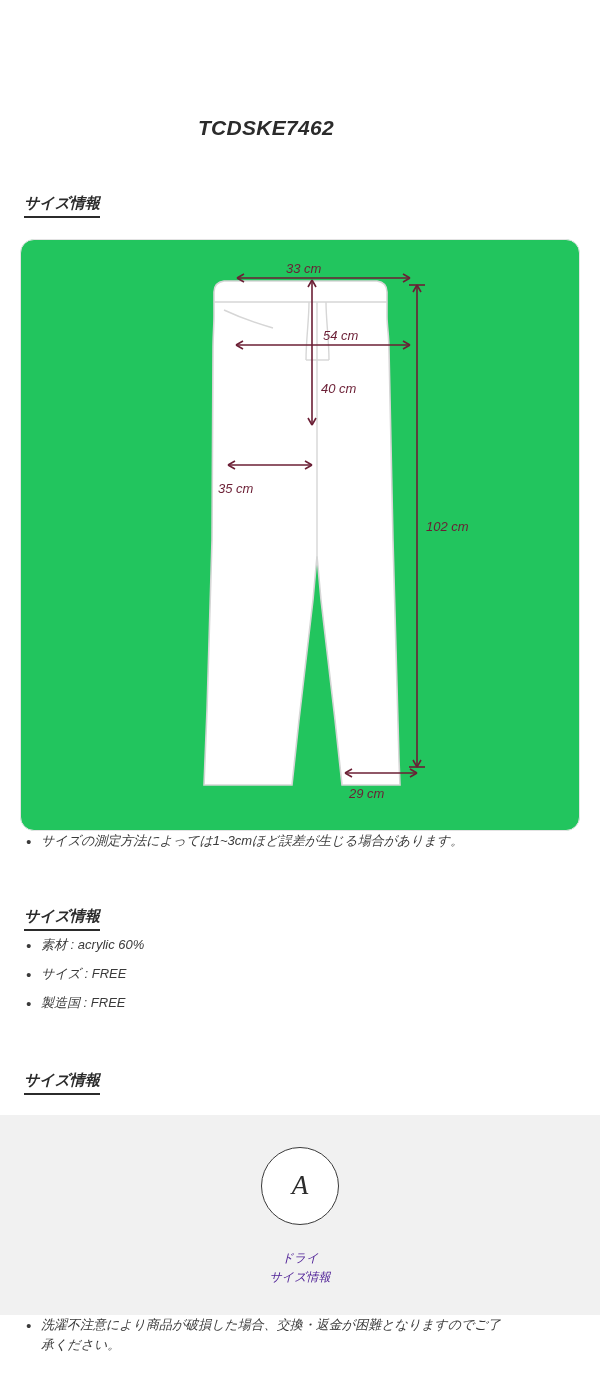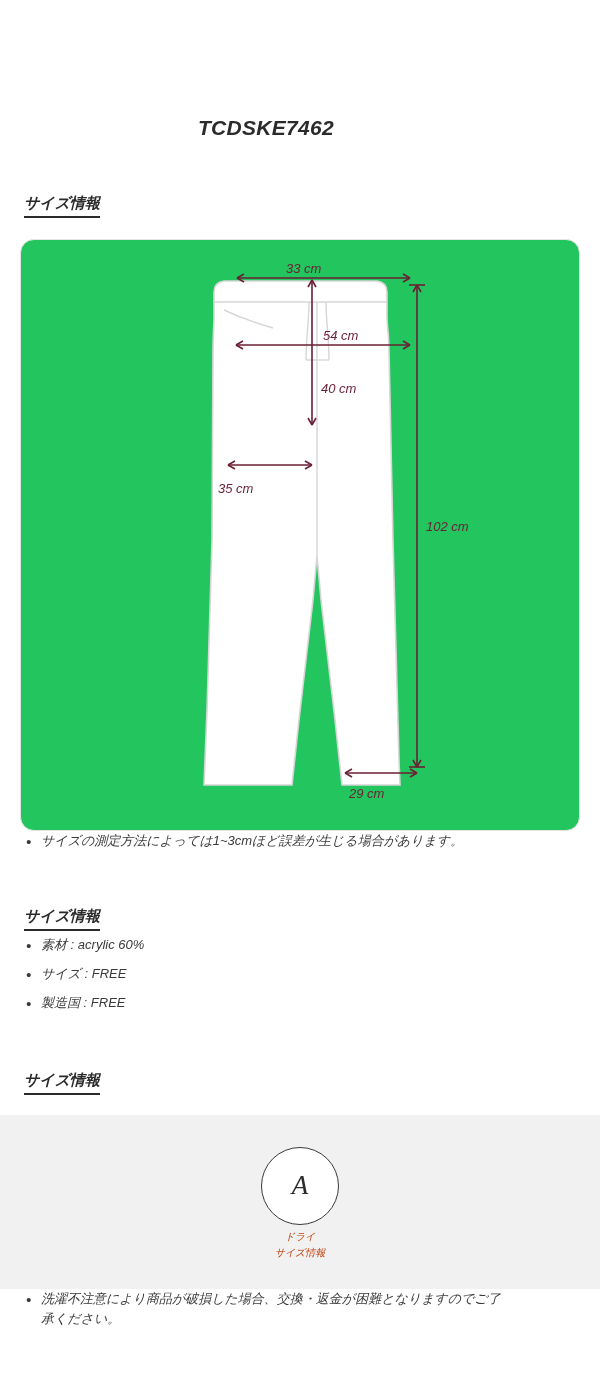--- a/index.html
+++ b/index.html
@@ -99,24 +99,24 @@
     background: #ffffff;
     margin: 0 auto;
     display: flex;
     align-items: center;
     justify-content: center;
     font-size: 27px;
     color: #2b2b2b;
     font-family: "Liberation Serif", serif;
   }
   .care-label {
-    margin-top: 4px;
-    font-size: 10px;
+    margin-top: 24px;
+    font-size: 12px;
     line-height: 1.6;
-    color: #c2410c;
+    color: #4c1d95;
   }
   .dim-text {
     font-family: "Liberation Sans", sans-serif;
     font-size: 13px;
     fill: #6b1f35;
   }
   .dim-line {
     stroke: #6b1f35;
     stroke-width: 1.6;
     fill: none;

